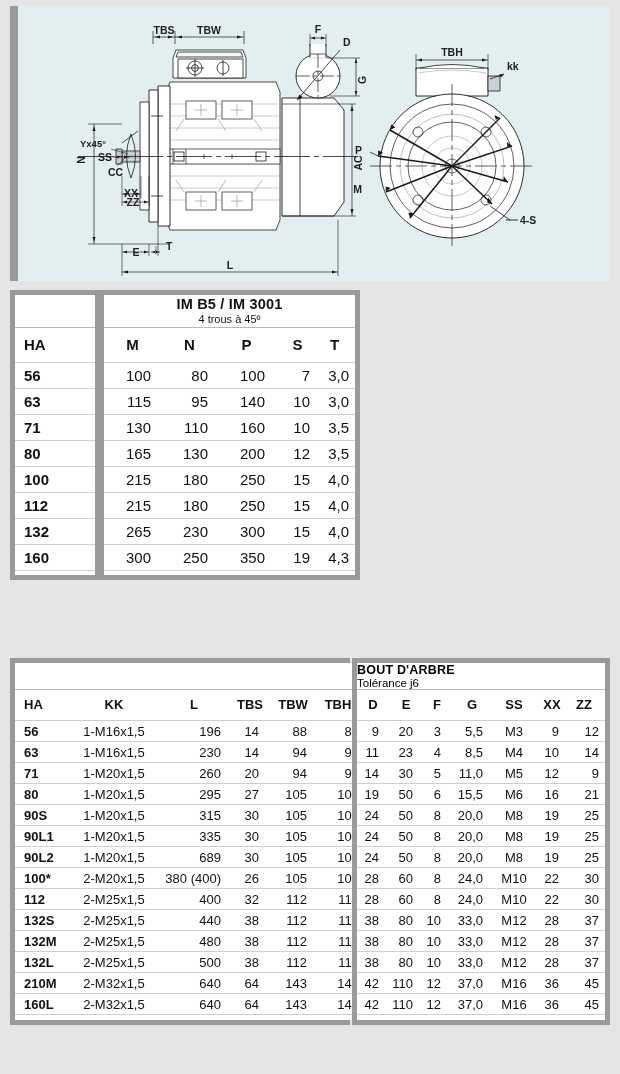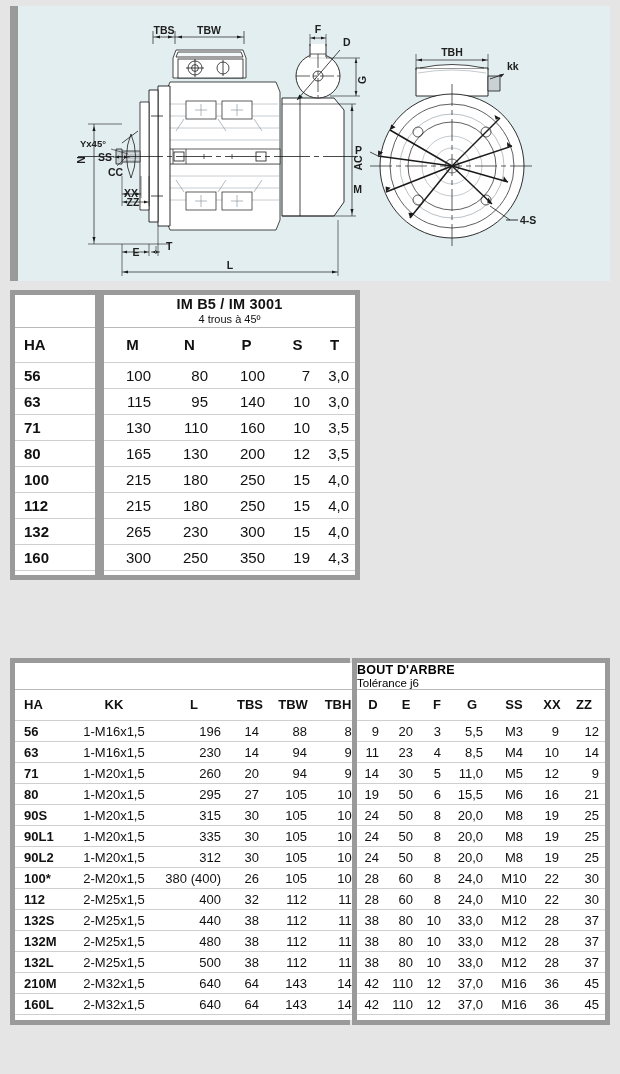--- a/index.html
+++ b/index.html
@@ -476,21 +476,21 @@
           <td class="ha">90L1</td>
             <td class="numc">1-M20x1,5</td>
           <td class="num">335</td>
             <td class="num">30</td>
           <td class="num">105</td>
             <td class="num pad-r6">105</td>
         </tr>
         <tr class="body-row2">
           <td class="ha">90L2</td>
             <td class="numc">1-M20x1,5</td>
-          <td class="num">312</td>
+          <td class="num">689</td>
             <td class="num">30</td>
           <td class="num">105</td>
             <td class="num pad-r6">105</td>
         </tr>
         <tr class="body-row2">
           <td class="ha">100*</td>
             <td class="numc">2-M20x1,5</td>
           <td class="num">380 (400)</td>
             <td class="num">26</td>
           <td class="num">105</td>

